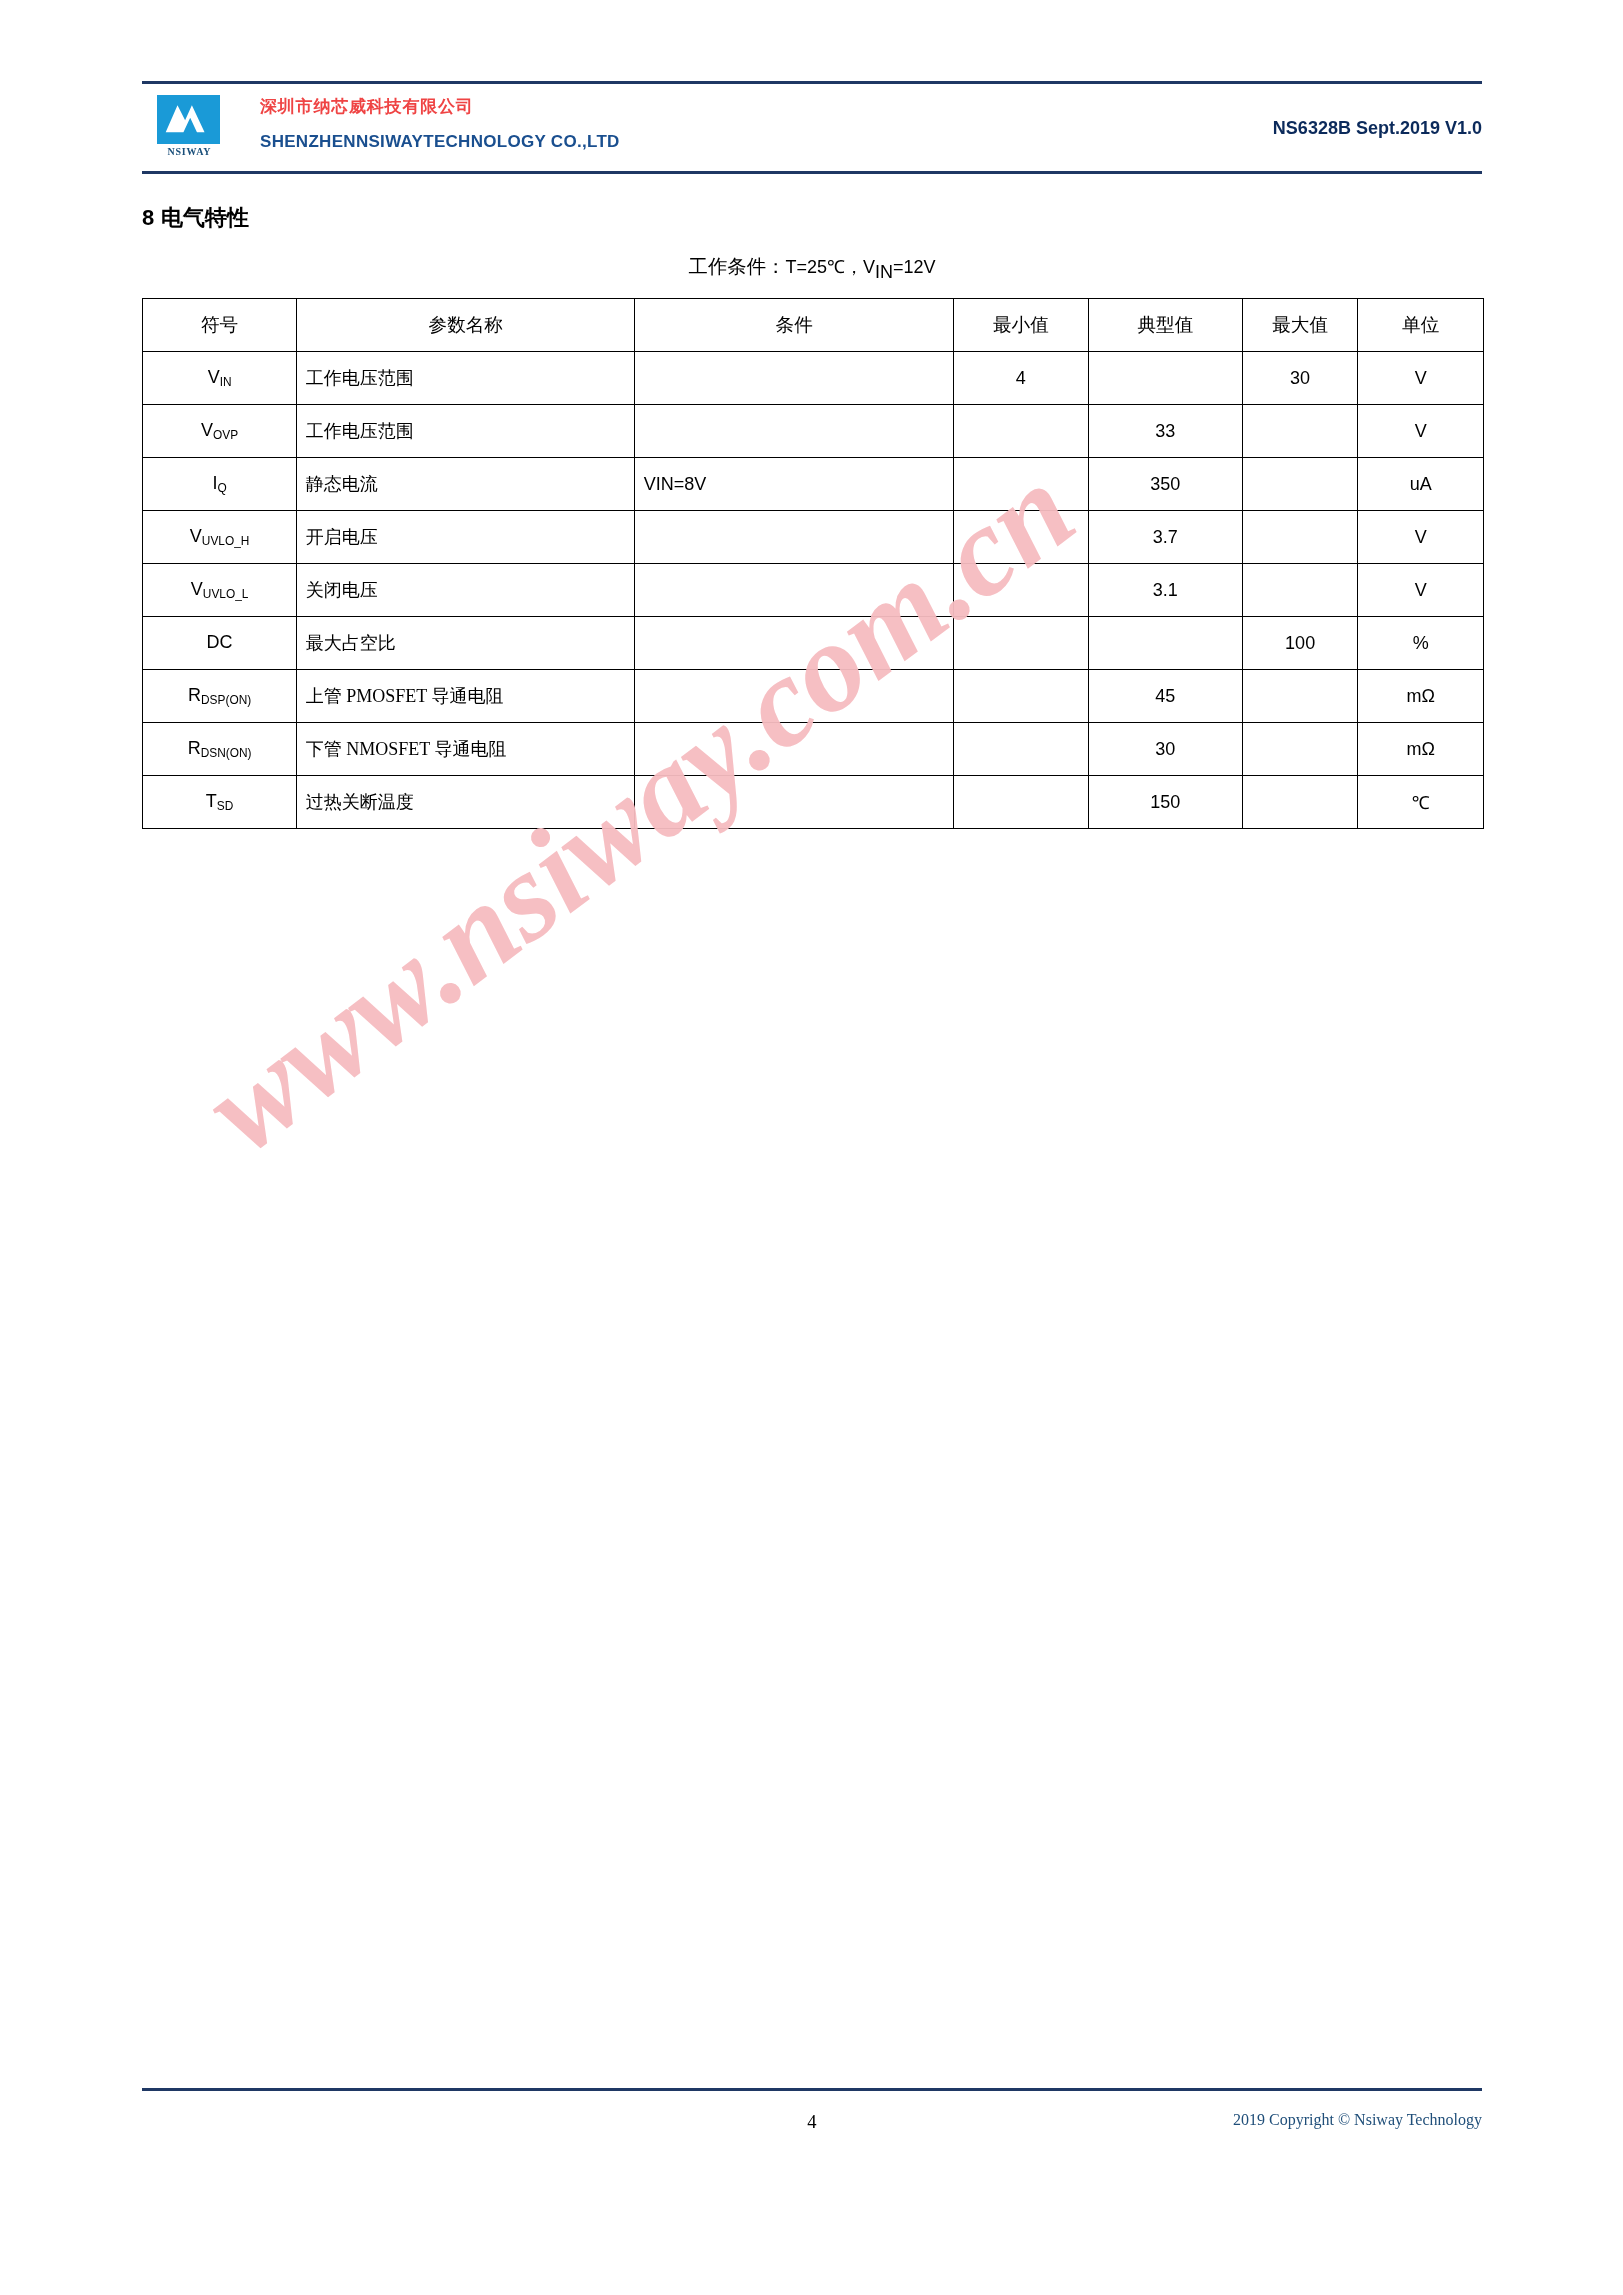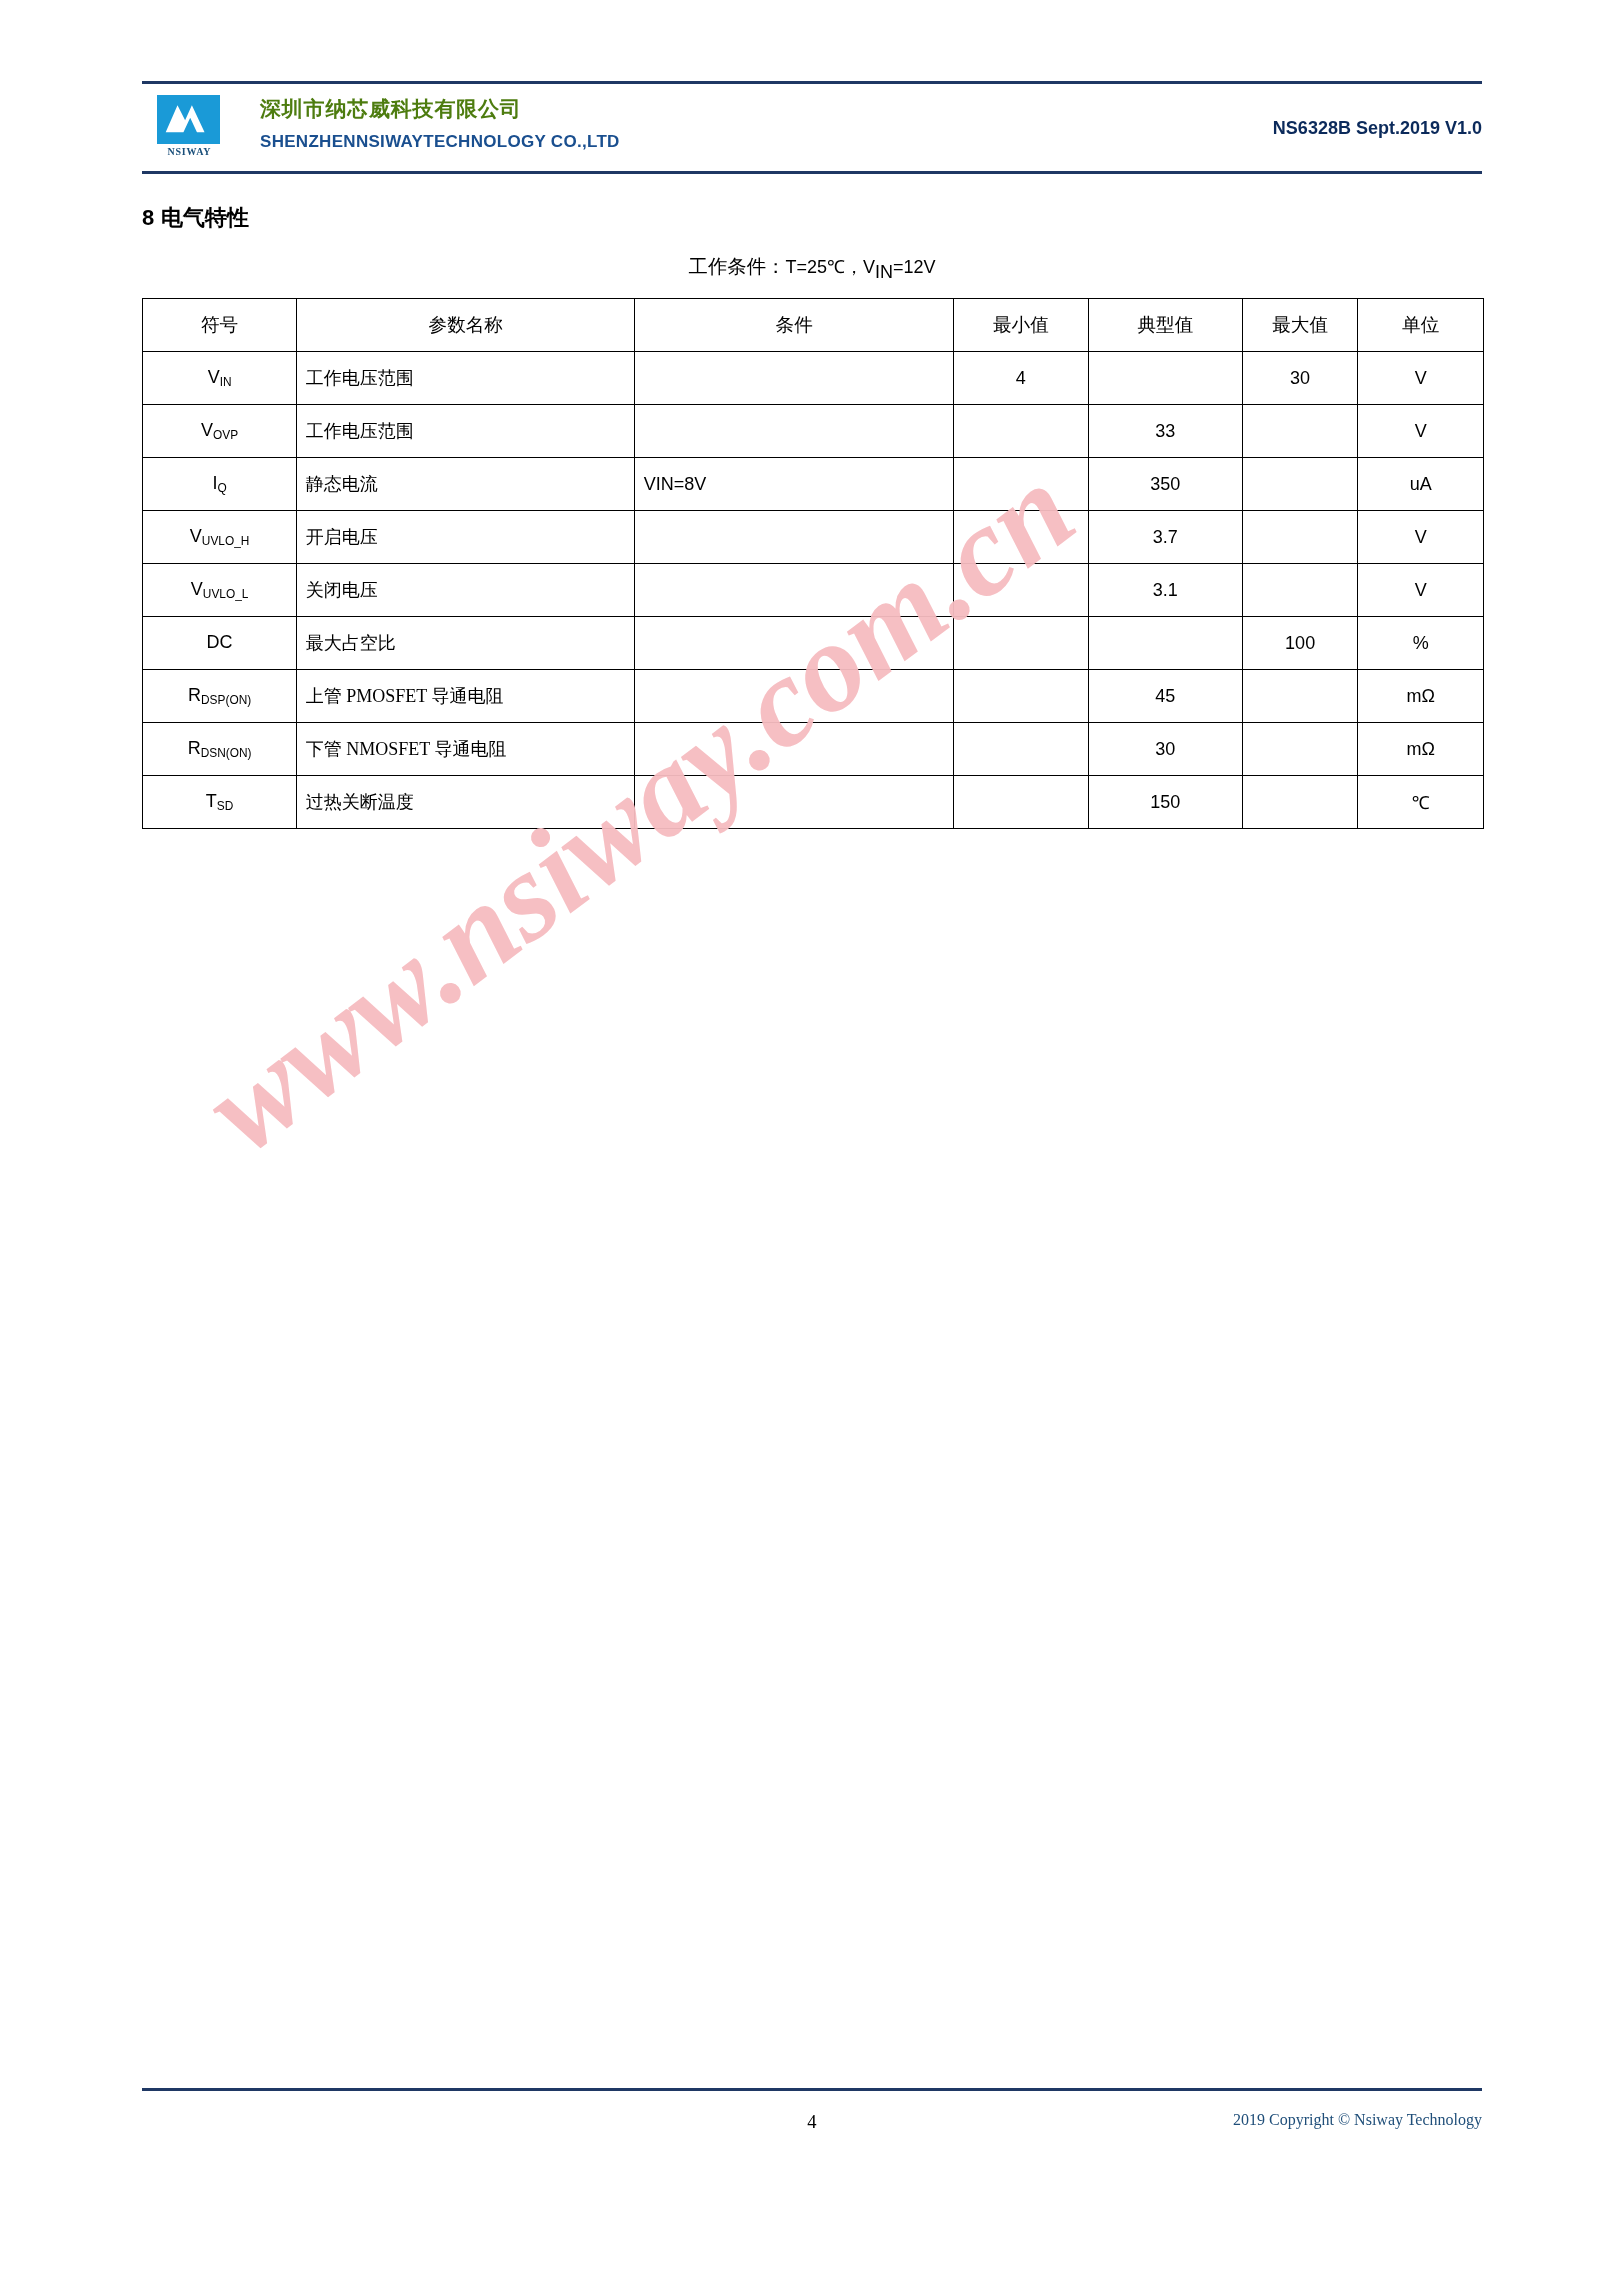--- a/index.html
+++ b/index.html
@@ -73,23 +73,23 @@
     font-size: 10px;
     letter-spacing: 0.8px;
     color: #1a4f7a;
     font-weight: bold;
   }
   .company-cn {
     position: absolute;
     left: 118px;
     top: 13.5px;
     font-family: "Liberation Sans", sans-serif;
-    font-size: 21px;
-    font-weight: bold;
-    color: #4d7c0f;
+    font-size: 17px;
+    font-weight: bold;
+    color: #ef4444;
     letter-spacing: 0.8px;
   }
   .company-en {
     position: absolute;
     left: 118px;
     top: 51px;
     font-family: "Liberation Sans", sans-serif;
     font-size: 17px;
     font-weight: bold;
     color: #1a4f8f;

